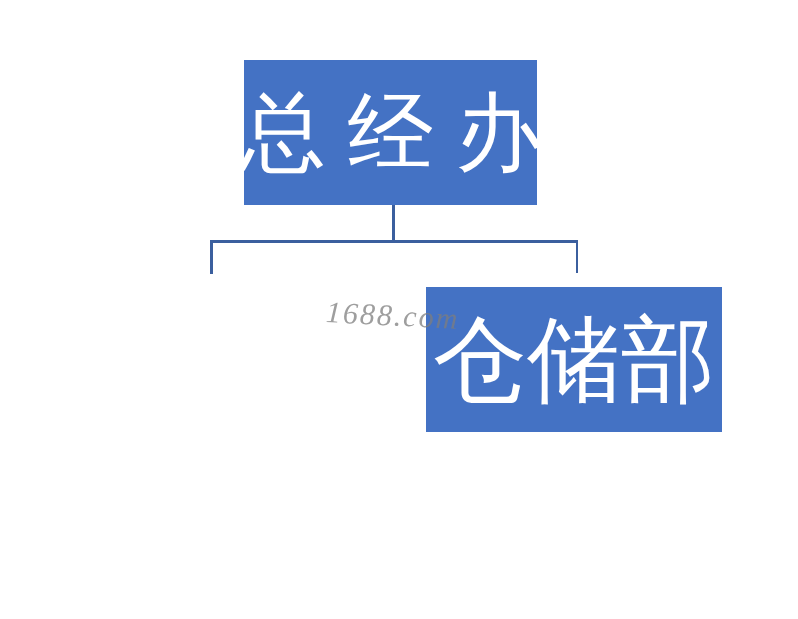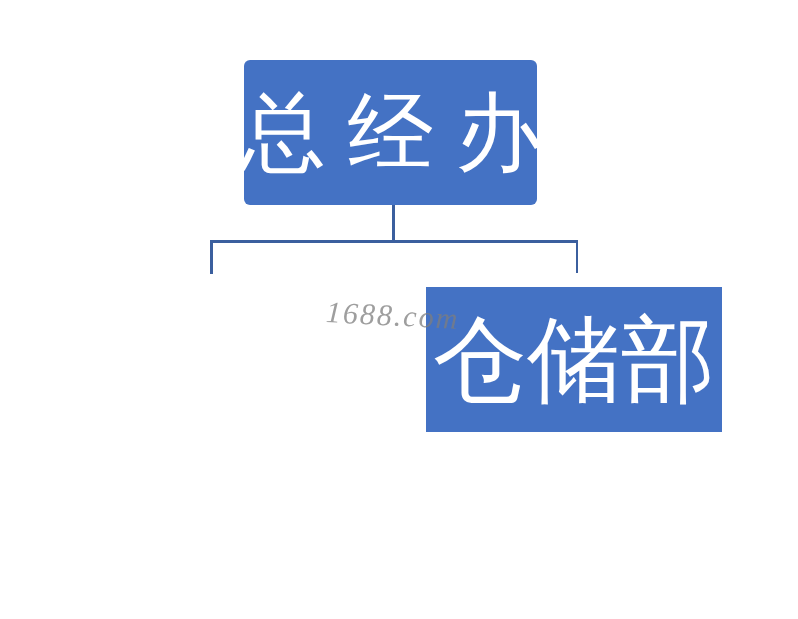--- a/index.html
+++ b/index.html
@@ -25,21 +25,20 @@
     text-align: center;
     line-height: 1;
     white-space: nowrap;
   }
   #node-root {
     left: 244px;
     top: 60px;
     width: 293px;
     height: 145px;
     font-size: 86px;
-    border-radius: 6px;
   }
   #node-root .node-label {
     letter-spacing: 22px;
     margin-right: -22px; 
   }
   #node-left {
     left: 60px;
     top: 274px;
     width: 300px;
     height: 144px;

